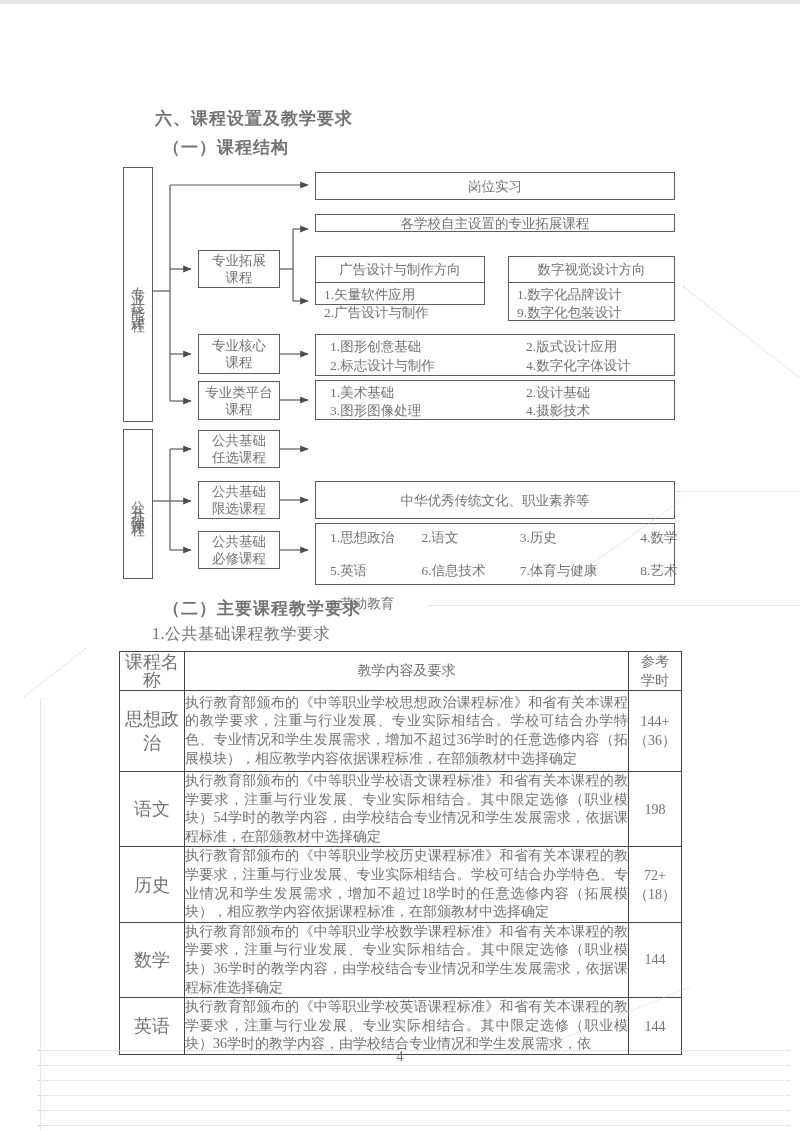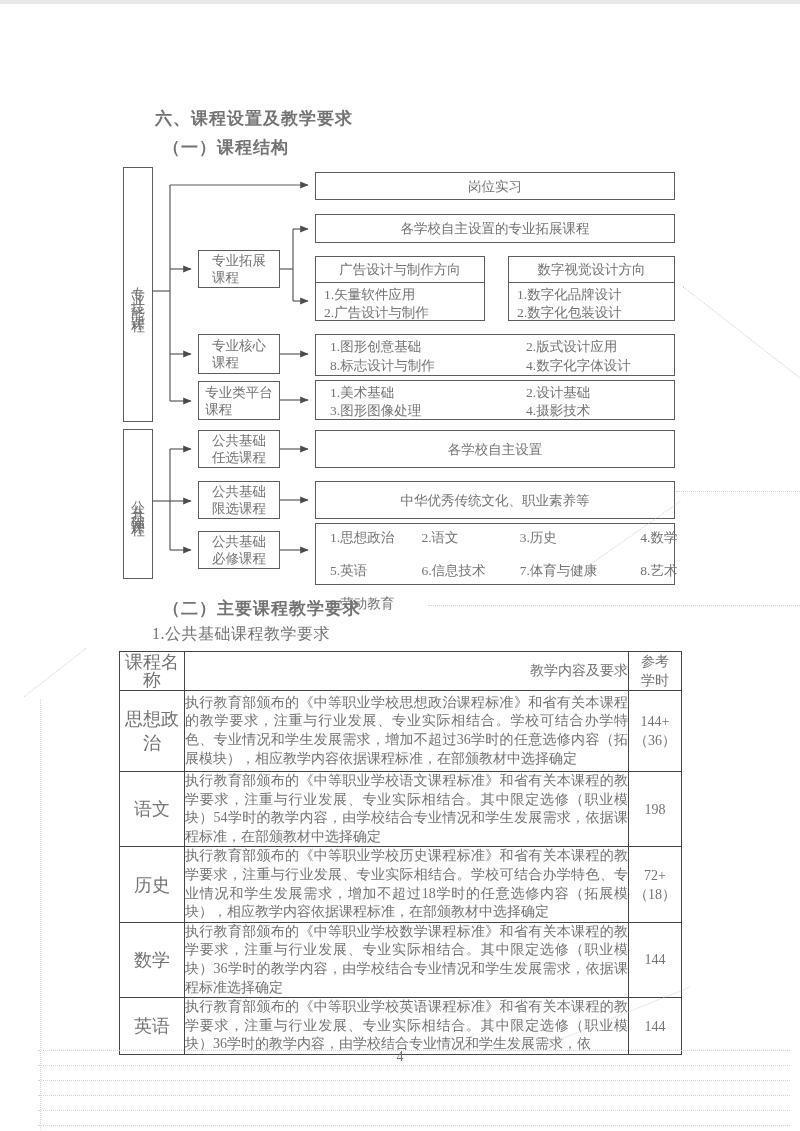--- a/index.html
+++ b/index.html
@@ -12,36 +12,36 @@
   .h-sec{position:absolute;font-size:17px;font-weight:bold;letter-spacing:1px;white-space:nowrap;}
   #h-section{left:155px;top:103px;}
   #h-structure{left:163px;top:132px;}
   #h-teaching{left:163px;top:593px;}
   #h-public{left:152px;top:620px;font-weight:normal;font-size:16px;letter-spacing:.5px;}
   
   .fc{position:absolute;left:120px;top:160px;width:560px;height:422px;}
   .fc svg{position:absolute;left:0;top:0;width:560px;height:422px;}
   .fbox{
     position:absolute;box-sizing:border-box;border:1px solid #5d5d5d;background:#fff;
-    display:flex;align-items:center;justify-content:center;
+    display:flex;align-items:center;justify-content:center;text-align:center;
     font-size:13.5px;line-height:17px;white-space:pre-line;
   }
   .vert{writing-mode:vertical-rl;letter-spacing:5px;font-size:14px;}
   #b-major{left:3px;top:3px;width:30px;height:255px;}
   #b-public{left:3px;top:265px;width:30px;height:150px;}
   #b-expansion{left:78px;top:86px;width:82px;height:38px;}
   #b-core{left:78px;top:170px;width:82px;height:40px;}
   #b-platform{left:78px;top:217px;width:82px;height:39px;}
   #b-elective{left:78px;top:266px;width:82px;height:38px;}
   #b-limited{left:78px;top:317px;width:82px;height:38px;}
   #b-required{left:78px;top:367px;width:82px;height:38px;}
   #b-internship{left:195px;top:8px;width:360px;height:28px;}
-  #b-school-exp{left:195px;top:50px;width:360px;height:29px;}
+  #b-school-exp{left:195px;top:50px;width:360px;height:18px;}
   .dirbox{position:absolute;box-sizing:border-box;border:1px solid #5d5d5d;background:#fff;font-size:13.5px;}
-  #b-dir1{left:195px;top:92px;width:170px;height:65px;}
+  #b-dir1{left:195px;top:92px;width:170px;height:49px;}
   #b-dir2{left:388px;top:92px;width:167px;height:65px;}
   .dir-title{height:25px;border-bottom:1px solid #5d5d5d;display:flex;align-items:center;justify-content:center;}
   .dir-items{padding:3px 0 0 8px;line-height:18px;}
   .listbox{position:absolute;box-sizing:border-box;border:1px solid #5d5d5d;background:#fff;font-size:13.5px;}
   #b-core-list{left:195px;top:170px;width:360px;height:42px;}
   #b-platform-list{left:195px;top:216px;width:360px;height:40px;}
   .grid2{display:grid;grid-template-columns:57% 43%;padding:3px 0 0 14px;line-height:18px;}
   #b-school-set{left:195px;top:266px;width:360px;height:38px;}
   #b-culture{left:195px;top:317px;width:360px;height:38px;}
   #b-req-list{left:195px;top:359px;width:360px;height:62px;}
@@ -140,38 +140,37 @@
       <div class="dir-title">广告设计与制作方向</div>
       <div class="dir-items">
         <div>1.矢量软件应用</div>
         <div>2.广告设计与制作</div>
       </div>
     </div>
     <div class="dirbox" id="b-dir2">
       <div class="dir-title">数字视觉设计方向</div>
       <div class="dir-items">
         <div>1.数字化品牌设计</div>
-        <div>2.数字化包装设计</div>
+        <div>9.数字化包装设计</div>
       </div>
     </div>
 
     <div class="listbox grid2" id="b-core-list">
       <div>1.图形创意基础</div>
       <div>2.版式设计应用</div>
-      <div>8.标志设计与制作</div>
+      <div>2.标志设计与制作</div>
       <div>4.数字化字体设计</div>
     </div>
     <div class="listbox grid2" id="b-platform-list">
       <div>1.美术基础</div>
       <div>2.设计基础</div>
       <div>3.图形图像处理</div>
       <div>4.摄影技术</div>
     </div>
 
-    <div class="fbox" id="b-school-set">各学校自主设置</div>
     <div class="fbox" id="b-culture">中华优秀传统文化、职业素养等</div>
 
     <div class="listbox grid4" id="b-req-list">
       <div>1.思想政治</div>
       <div>2.语文</div>
       <div>3.历史</div>
       <div>4.数学</div>
       <div>5.英语</div>
       <div>6.信息技术</div>
       <div>7.体育与健康</div>
@@ -180,21 +179,21 @@
     </div>
   </div>
 
   <div class="h-sec" id="h-teaching">（二）主要课程教学要求</div>
   <div class="h-sec" id="h-public">1.公共基础课程教学要求</div>
 
   <table class="tt">
     <tbody>
         <tr class="th-row">
       <th class="c-name">课程名称</th>
-      <th class="c-content" style="text-align:right;">教学内容及要求</th>
+      <th class="c-content" style="text-align:center;">教学内容及要求</th>
       <th class="c-hours">参考
 学时</th>
     </tr>
     <tr class="rh1">
       <td class="c-name">思想政治</td>
       <td class="c-content">执行教育部颁布的《中等职业学校思想政治课程标准》和省有关本课程的教学要求，注重与行业发展、专业实际相结合。学校可结合办学特色、专业情况和学生发展需求，增加不超过36学时的任意选修内容（拓展模块），相应教学内容依据课程标准，在部颁教材中选择确定</td>
       <td class="c-hours">144+
 （36）</td>
     </tr>
     <tr class="rh2">

